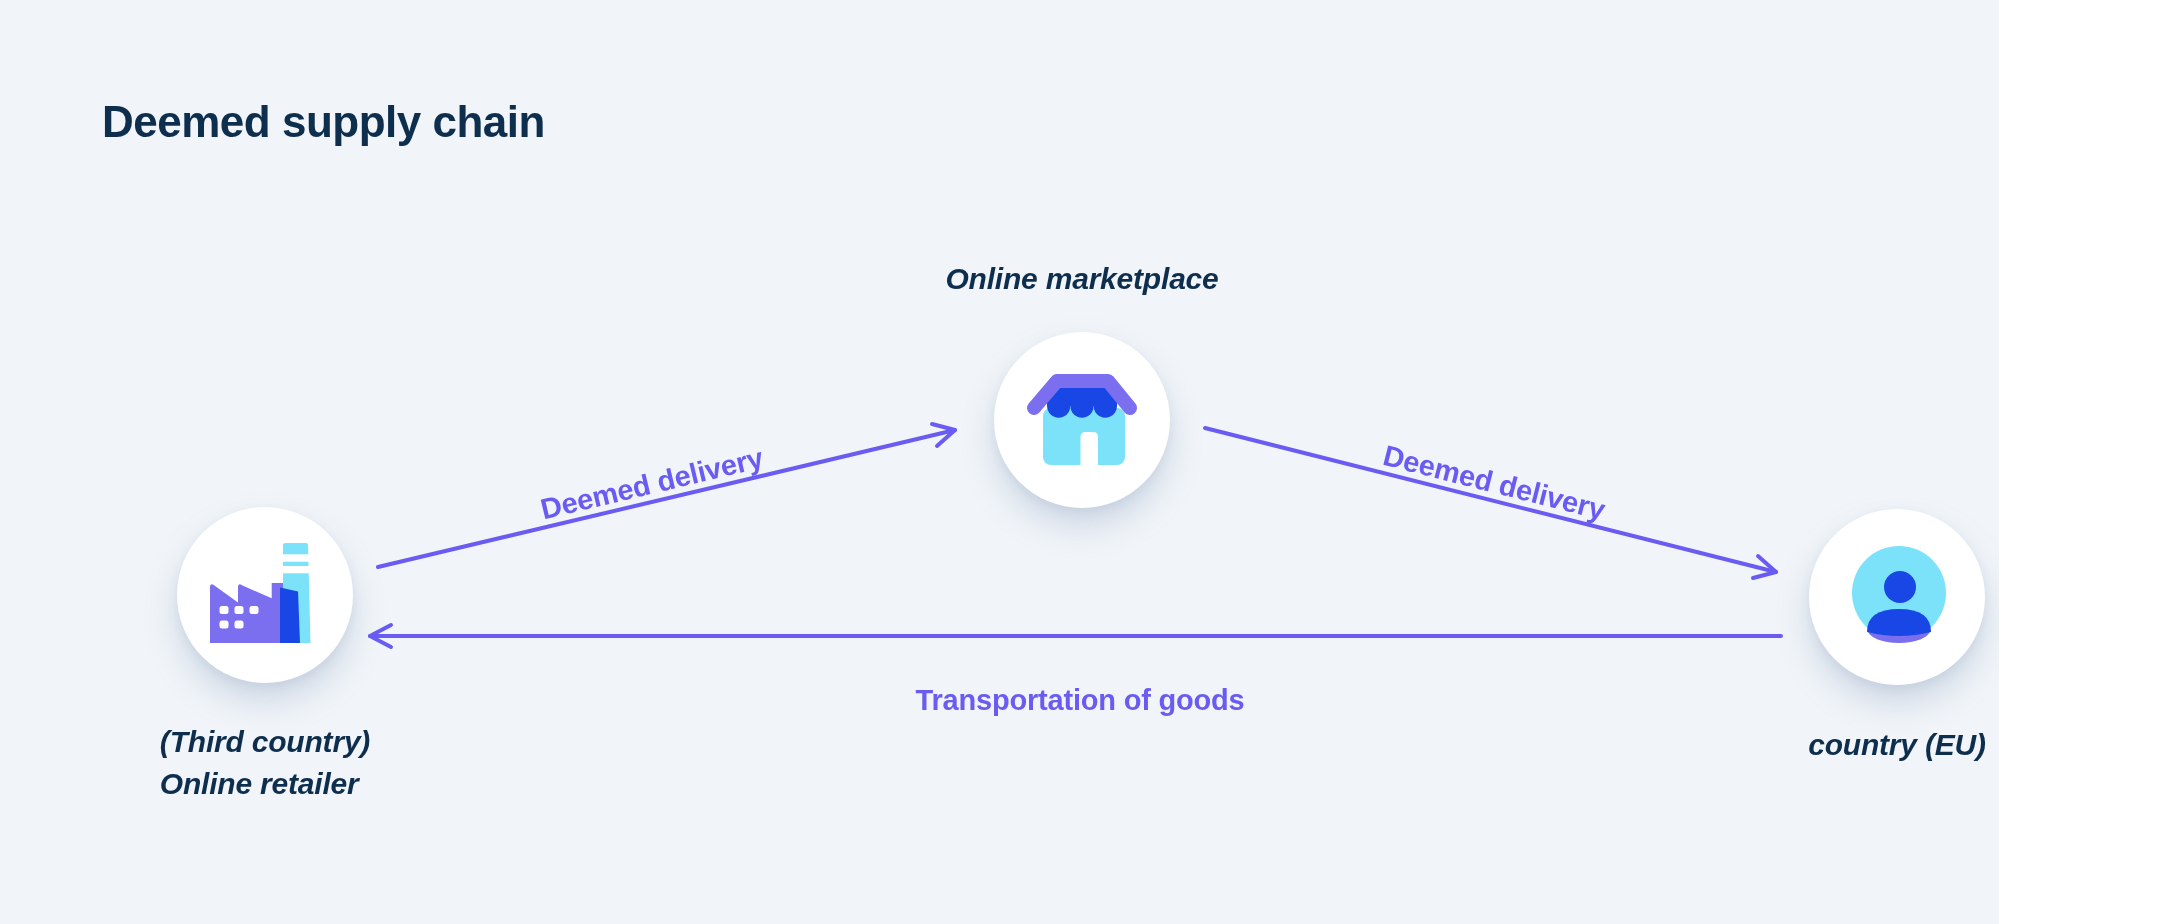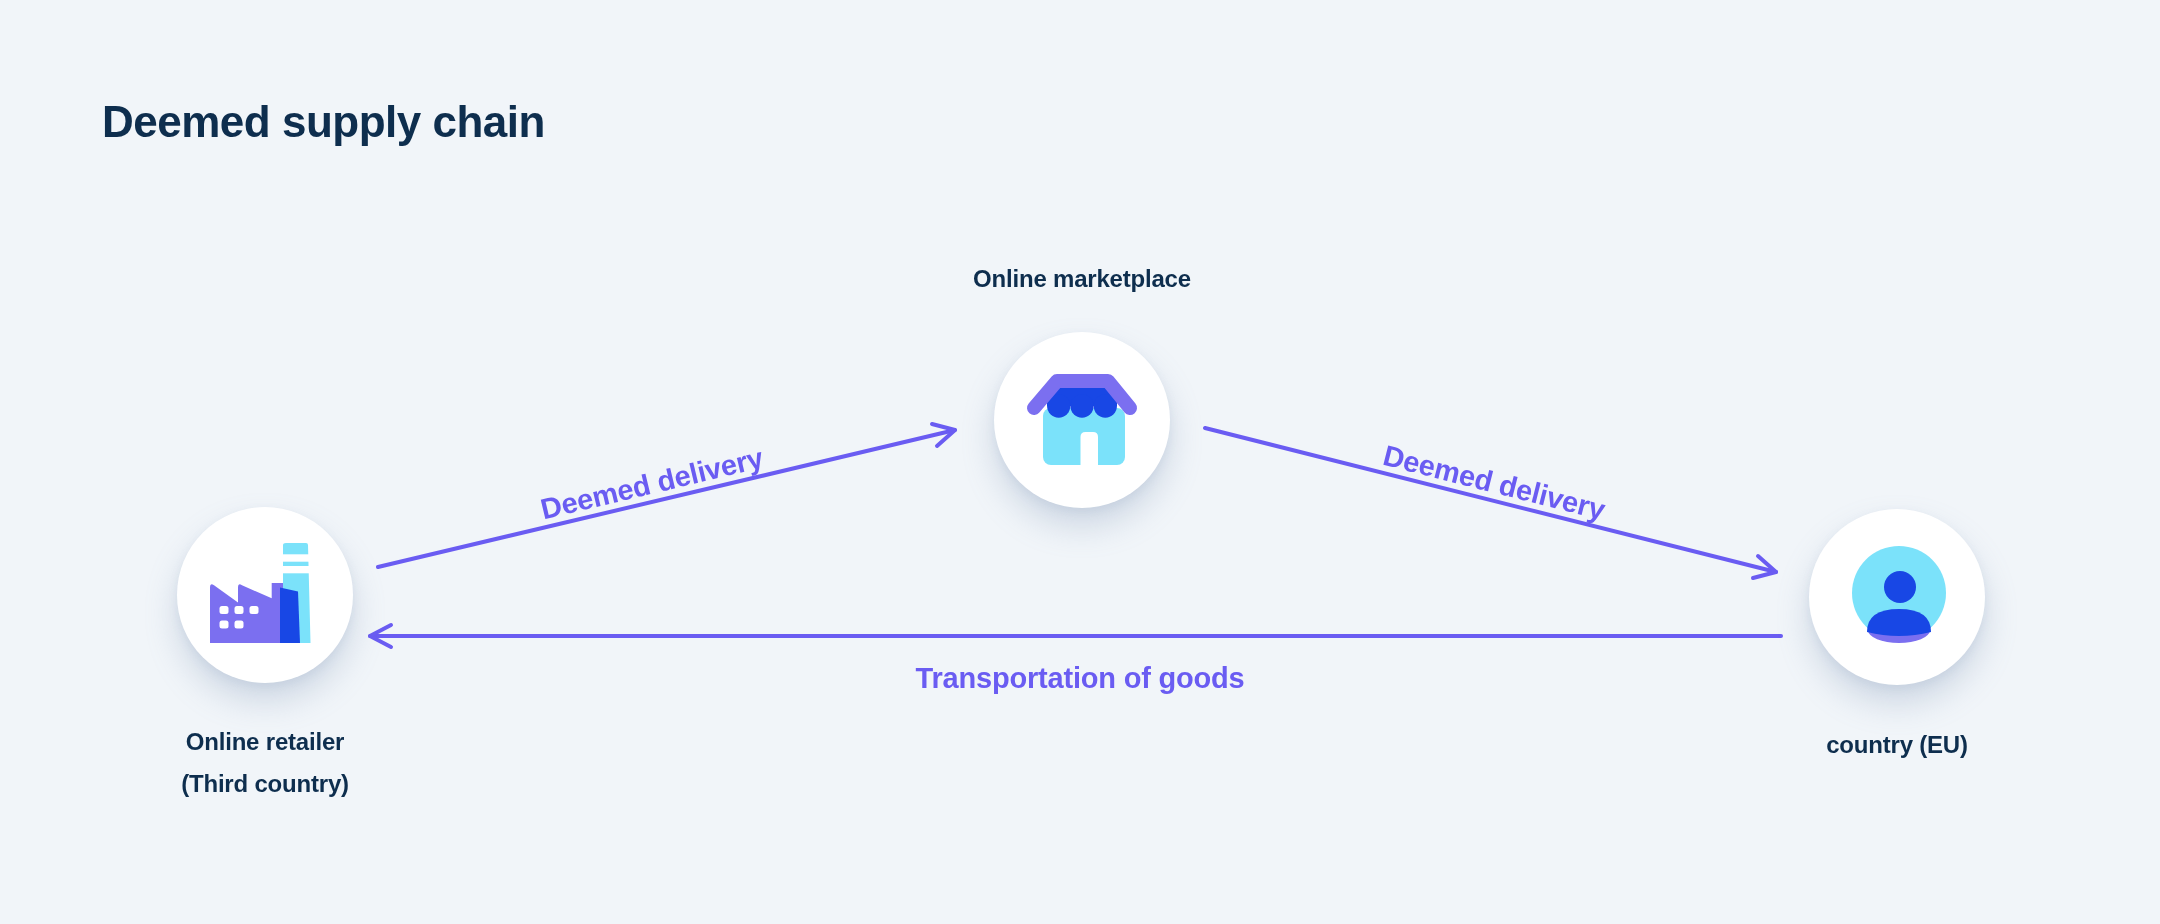--- a/index.html
+++ b/index.html
@@ -7,48 +7,48 @@
     --navy:#0E2E4E;
     --accent:#6A5CF2;
     --icon-purple:#7B6FF0;
     --icon-blue:#1847E5;
     --icon-cyan:#7BE2FA;
     --node-bg:#FFFFFF;
   }
   html,body{margin:0;padding:0;background:#fff;}
   .canvas{
     position:relative;
-    width:2160px;height:924px;
+    width:1999px;height:924px;
     background:var(--bg);
     font-family:"Liberation Sans", sans-serif;
     overflow:hidden;
   }
   .title{
     position:absolute;left:102px;top:96px;
     font-size:44px;line-height:1.2;font-weight:700;
     letter-spacing:-0.5px;color:var(--navy);
   }
   .node-circle{
     position:absolute;width:176px;height:176px;border-radius:50%;
     background:var(--node-bg);
     box-shadow:0 18px 32px rgba(122,146,180,0.30), 0 4px 10px rgba(122,146,180,0.12);
   }
   .node-circle svg{position:absolute;left:0;top:0;}
   .node-label{
     position:absolute;transform:translateX(-50%);
-    color:var(--navy);font-size:24px;font-weight:700;line-height:42px;
-    letter-spacing:-0.2px;text-align:center;white-space:nowrap;
+    color:var(--navy);font-size:30px;font-weight:700;line-height:42px;
+    letter-spacing:-0.2px;text-align:left;white-space:nowrap;font-style:italic;
   }
   .edge-label{
     position:absolute;color:var(--accent);
     font-size:29px;font-weight:700;letter-spacing:-0.2px;white-space:nowrap;
   }
   .edge-label.rot-up  {transform:translate(-50%,-50%) rotate(-13.4deg);}
   .edge-label.rot-down{transform:translate(-50%,-50%) rotate(14.2deg);}
-  .edge-label.flat    {transform:translate(-50%,-50%);}
+  .edge-label.flat    {transform:translate(-50%,-50%);margin-top:22px;}
   .edges-layer{position:absolute;left:0;top:0;}
   .edge{stroke:var(--accent);stroke-width:4;fill:none;stroke-linecap:round;stroke-linejoin:round;}
   .f-purple{fill:var(--icon-purple);}
   .f-blue{fill:var(--icon-blue);}
   .f-cyan{fill:var(--icon-cyan);}
   .f-white{fill:#ffffff;}
   .roof-stroke{stroke:var(--icon-purple);stroke-width:14;fill:none;stroke-linecap:round;stroke-linejoin:round;}
 </style>
 </head>
 <body>
@@ -104,22 +104,22 @@
       <g class="f-white">
         <rect x="42.5" y="99" width="9" height="8" rx="2.5"></rect>
         <rect x="57.5" y="99" width="9" height="8" rx="2.5"></rect>
         <rect x="72.5" y="99" width="9" height="8" rx="2.5"></rect>
         <rect x="42.5" y="113.5" width="9" height="8" rx="2.5"></rect>
         <rect x="57.5" y="113.5" width="9" height="8" rx="2.5"></rect>
       </g>
     </svg>
   </div>
   <div class="node-label" style="left:265px;top:721px;">
+    <div>(Third country)</div>
     <div>Online retailer</div>
-    <div>(Third country)</div>
   </div>
 
   <div class="node-circle" style="left:1809px;top:509px;">
     <svg width="176" height="176" viewBox="0 0 176 176">
       <circle class="f-cyan" cx="90" cy="84" r="47"></circle>
       <ellipse class="f-purple" cx="90" cy="121" rx="31" ry="13"></ellipse>
       <path class="f-blue" d="M58,123 Q58,100 90,100 Q122,100 122,123 Q90,131 58,123 Z"></path>
       <circle class="f-blue" cx="91" cy="78" r="16"></circle>
     </svg>
   </div>

